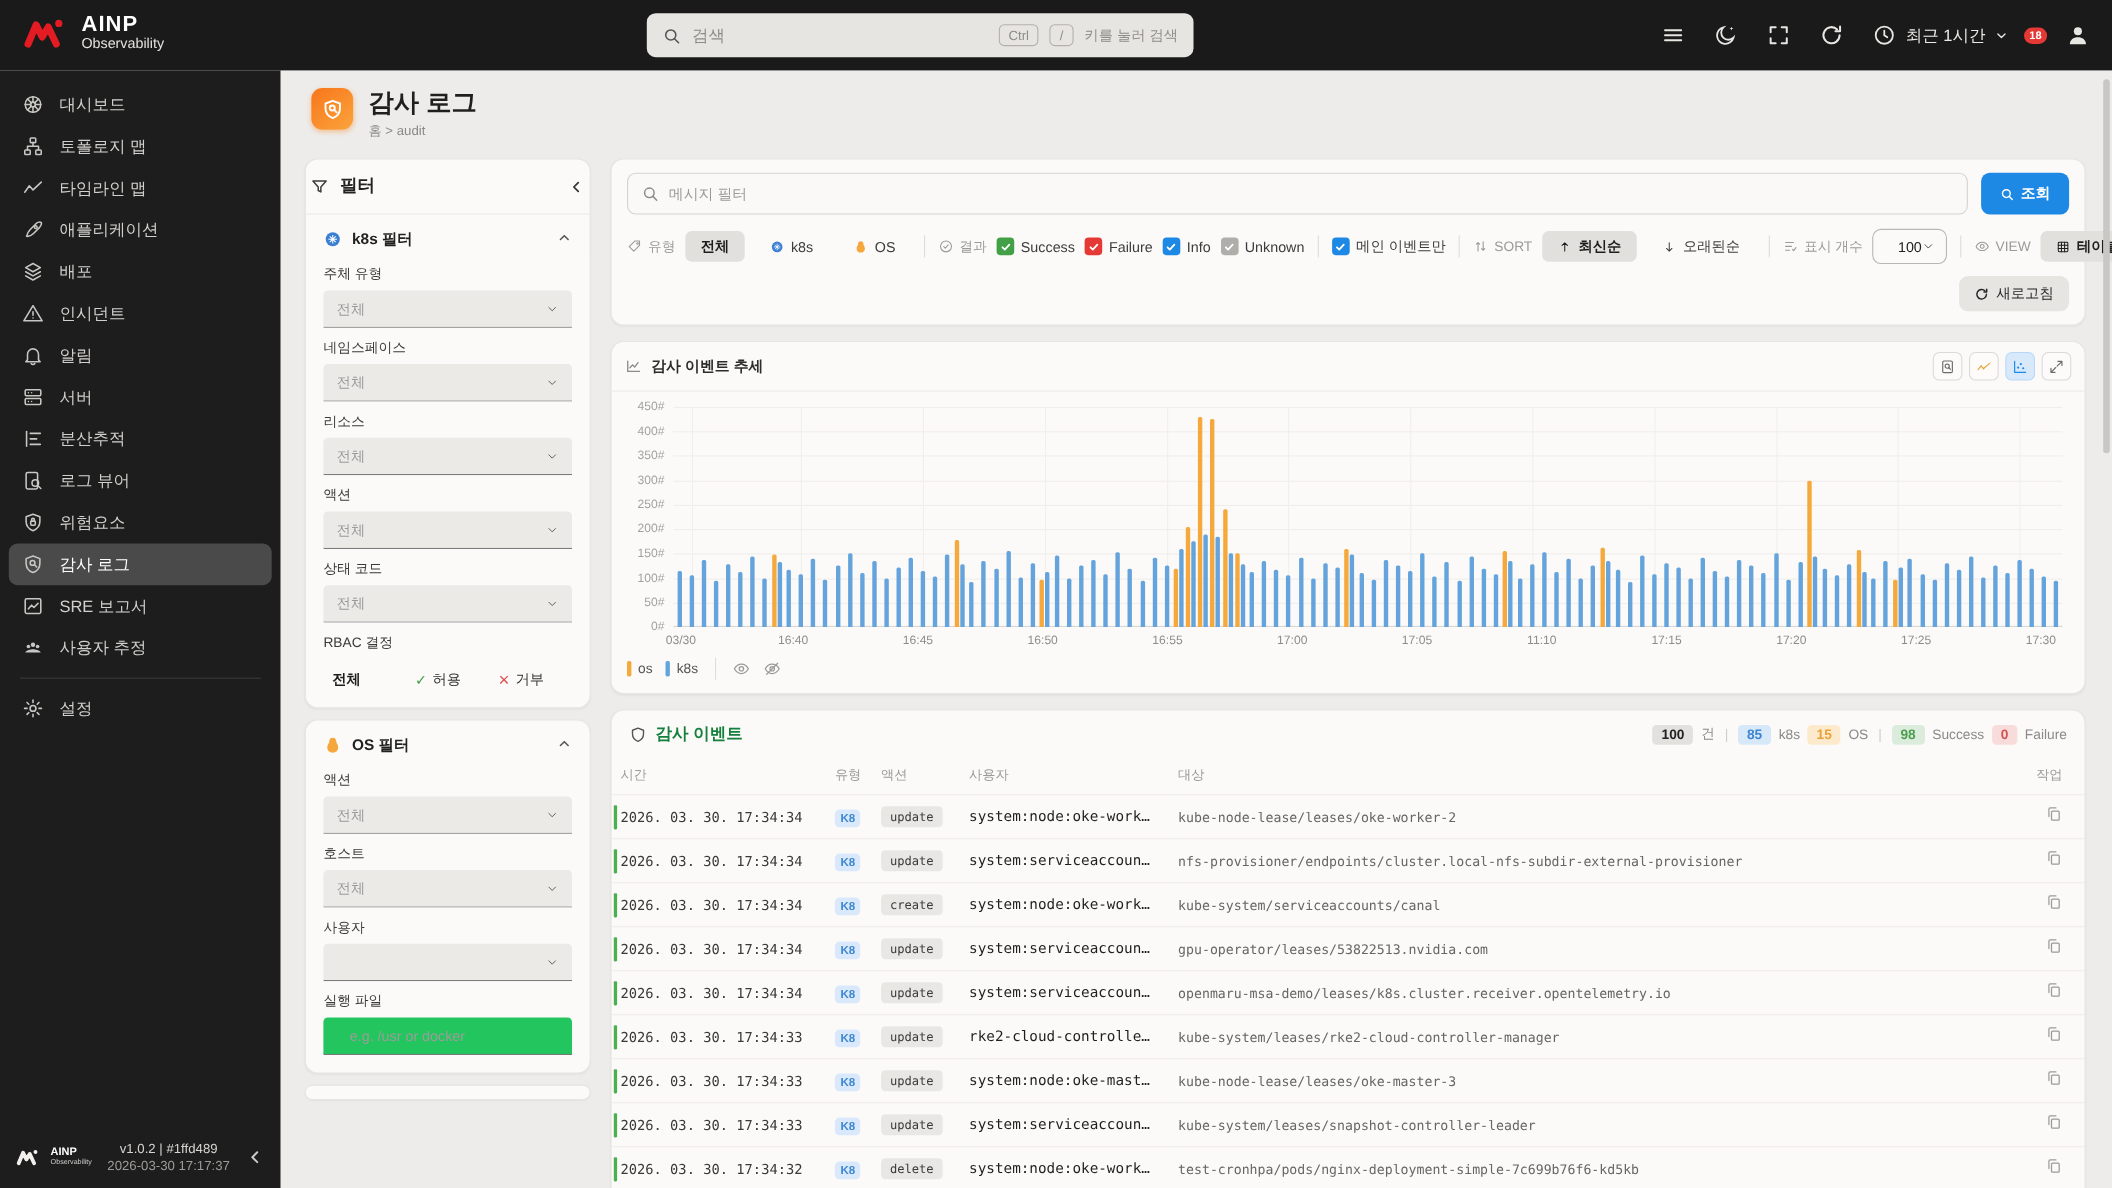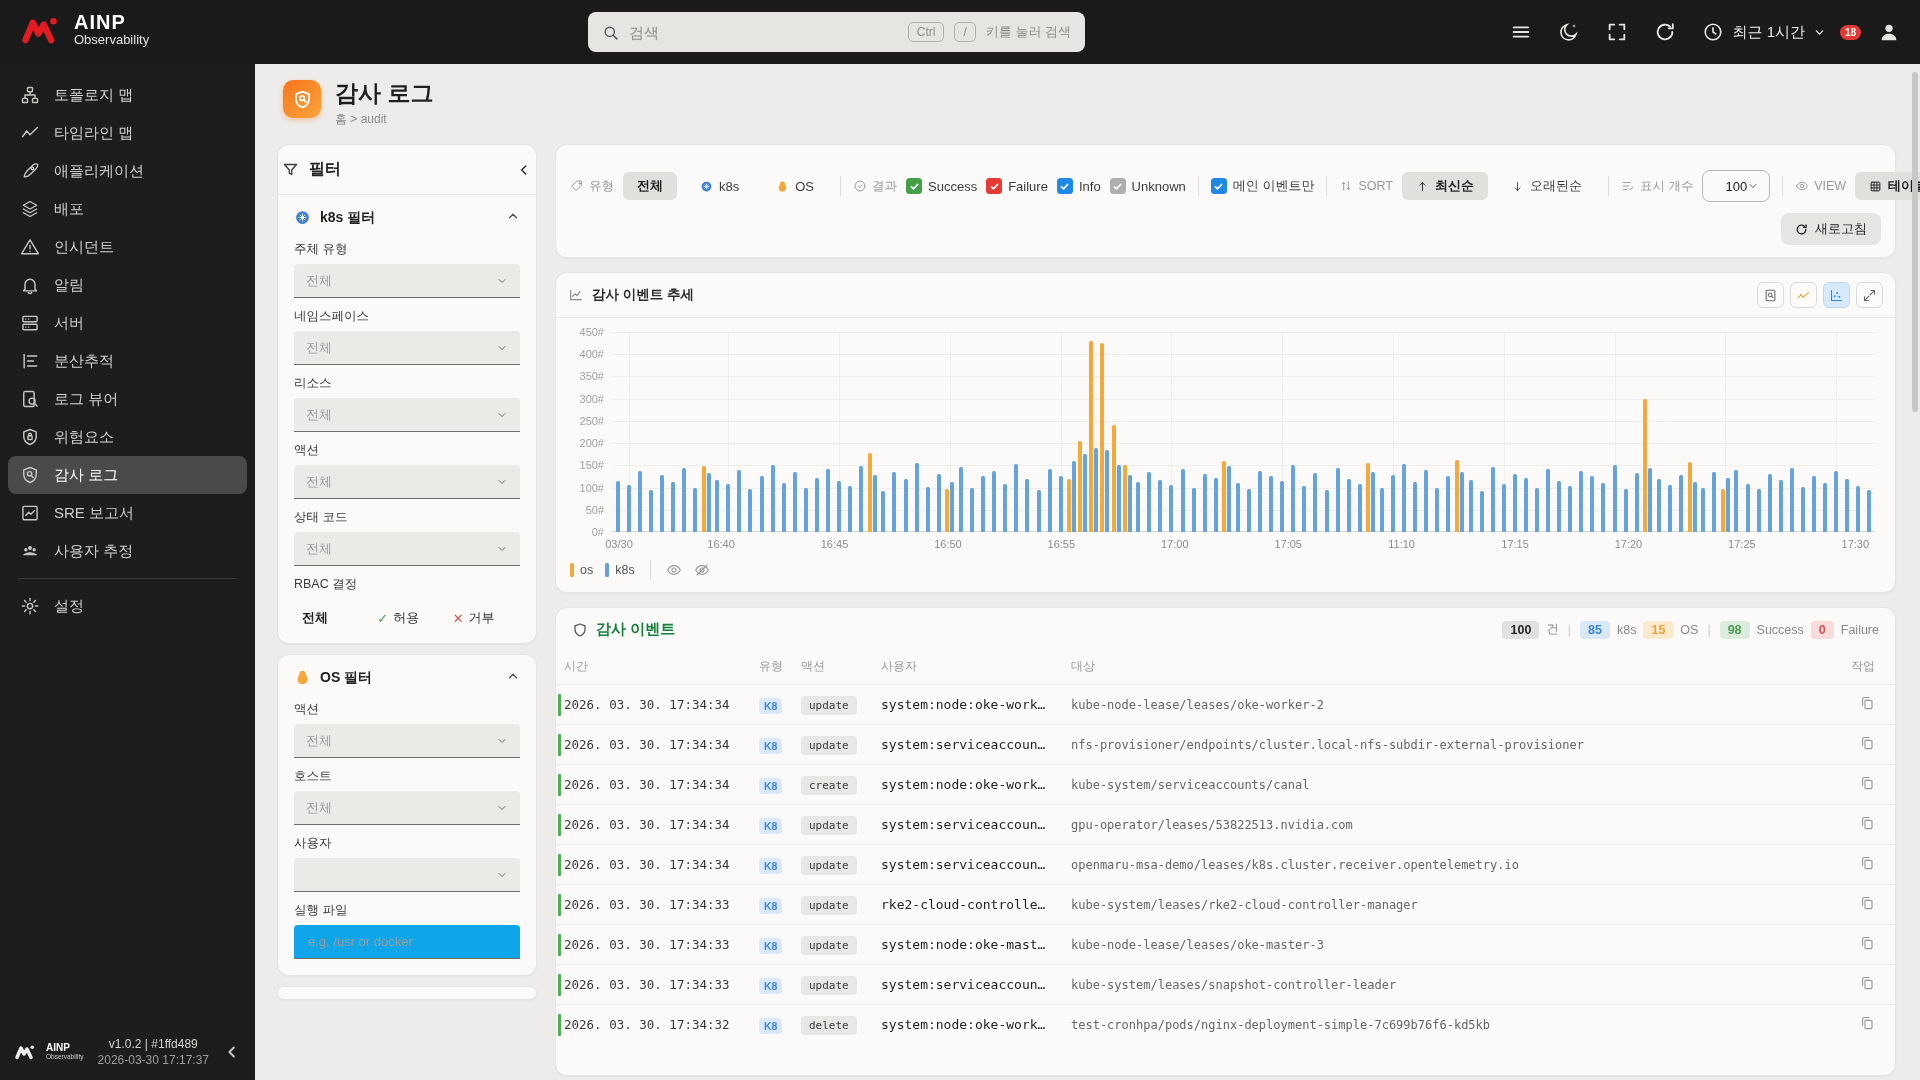--- a/index.html
+++ b/index.html
@@ -62,22 +62,22 @@
   .sect-head { display:flex; gap:9px; padding:14px 16px 4px; }
   .sect-head .ic { width:17px; height:17px; }
   .sect-head .tt { font-size:14px; font-weight:bold; color:#222; }
   .sect-head .chev { margin-left:auto; width:14px; height:14px; color:#555; cursor:pointer; }
   .field { padding:0 16px; }
   .field .lb { font-size:12.5px; color:#3a3a3a; margin:10px 0 6px; }
   .select { height:34px; background:#eceae7; border-bottom:1.5px solid #6e6e6e; border-radius:4px 4px 0 0;
     display:flex; align-items:center; padding:0 12px; cursor:pointer; }
   .select .val { flex:1; font-size:13px; color:#9a9a9a; }
   .select .chev { width:12px; height:12px; color:#555; }
-  .textinput { height:34px; background:#0ea5e9; border:none; border-bottom:1.5px solid #6e6e6e; border-radius:4px 4px 0 0;
-    width:100%; padding:0 14px; font-size:13px; color:#333; outline:none; font-family:"Liberation Sans",sans-serif;}
+  .textinput { height:34px; background:#22c55e; border:none; border-bottom:1.5px solid #6e6e6e; border-radius:4px 4px 0 0;
+    width:100%; padding:0 24px; font-size:13px; color:#333; outline:none; font-family:"Liberation Sans",sans-serif;}
   .textinput::placeholder { color:#9e9c99; }
   .rbac-row { display:flex; align-items:center; padding:10px 16px 16px 24px; gap:8px; }
   .rbac-opt { flex:1; display:flex; align-items:center; gap:5px; font-size:13px; color:#333; cursor:pointer; }
   .rbac-opt.sel { color:#1d1d1d; font-weight:bold; }
   .rbac-check { color:#43a047; font-size:13px; }
   .rbac-x { color:#e05252; font-size:13px; }
   .panel-strip { height:14px; margin-top:10px; }
 
   
   .rcol { flex:1; min-width:0; }
@@ -241,20 +241,30 @@
         <svg viewBox="0 0 24 24">
           <circle cx="12" cy="8" r="4" fill="currentColor"></circle>
           <path d="M4 21c0-4.4 3.6-7 8-7s8 2.6 8 7z" fill="currentColor"></path>
         </svg>
       </span>
   </div>
 </header>
 
 <aside class="sidebar">
   <nav id="side-nav">
+      <div class="side-item">
+        <span class="ic">
+          <svg viewBox="0 0 24 24" fill="none" stroke="currentColor" stroke-width="1.7" stroke-linecap="round" stroke-linejoin="round">
+            <circle cx="12" cy="12" r="8.5"></circle>
+            <circle cx="12" cy="12" r="2.6"></circle>
+            <path d="M12 3.5V9.4M12 14.6v5.9M3.5 12h5.9M14.6 12h5.9M6 6l4.2 4.2M18 6l-4.2 4.2M6 18l4.2-4.2M18 18l-4.2-4.2"></path>
+          </svg>
+        </span>
+        <span>대시보드</span>
+      </div>
       <div class="side-item">
         <span class="ic">
           <svg viewBox="0 0 24 24" fill="none" stroke="currentColor" stroke-width="1.7" stroke-linecap="round" stroke-linejoin="round">
             <rect x="9" y="3" width="6" height="5" rx="1"></rect>
             <rect x="3" y="16" width="6" height="5" rx="1"></rect>
             <rect x="15" y="16" width="6" height="5" rx="1"></rect>
             <path d="M12 8v4M12 12H6v4M12 12h6v4"></path>
           </svg>
         </span>
         <span>토폴로지 맵</span>
@@ -577,20 +587,40 @@
         <div class="field">
           <div class="lb">실행 파일</div>
           <input class="textinput" placeholder="e.g. /usr or docker" style="">
         </div>
       </div>
       <div class="card panel-strip"></div>
     </div>
 
     <div class="rcol">
       <div class="card toolbar-card">
+        <div class="msg-row">
+          <div class="msg-input">
+            <span class="ic">
+                <svg viewBox="0 0 24 24" fill="none" stroke="currentColor" stroke-width="2" stroke-linecap="round">
+                  <circle cx="11" cy="11" r="6.5"></circle>
+                  <path d="M15.8 15.8 21 21"></path>
+                </svg>
+              </span>
+            <input placeholder="메시지 필터" style="">
+          </div>
+          <button class="btn-primary">
+            <span class="ic">
+                <svg viewBox="0 0 24 24" fill="none" stroke="#fff" stroke-width="2.4" stroke-linecap="round">
+                  <circle cx="11" cy="11" r="6.5"></circle>
+                  <path d="M15.8 15.8 21 21"></path>
+                </svg>
+              </span>
+            <span>조회</span>
+          </button>
+        </div>
         <div class="toggles" id="toggles-row">
             <span class="grp-label">
               <span class="ic">
                 <svg viewBox="0 0 24 24" fill="none" stroke="currentColor" stroke-width="1.7" stroke-linecap="round" stroke-linejoin="round">
                   <path d="M12.5 3.5h7v7l-9 9-7-7z"></path>
                   <circle cx="16.5" cy="7.5" r="1.2"></circle>
                 </svg>
               </span>
               <span>유형</span>
             </span>

